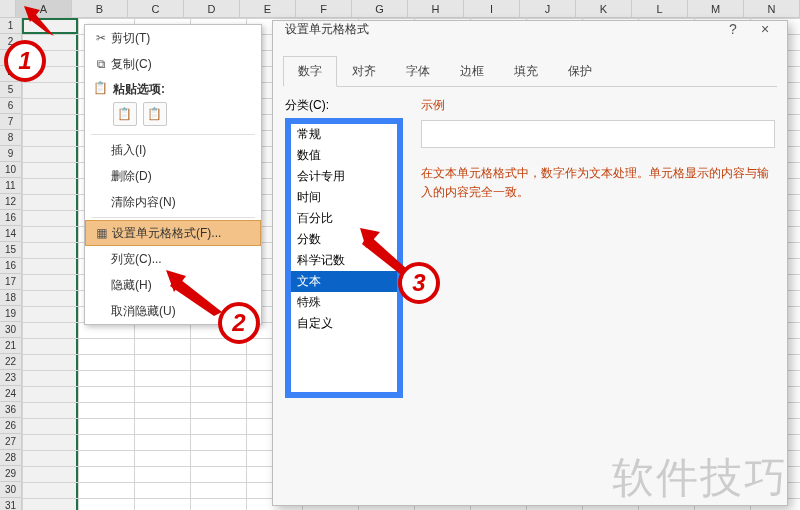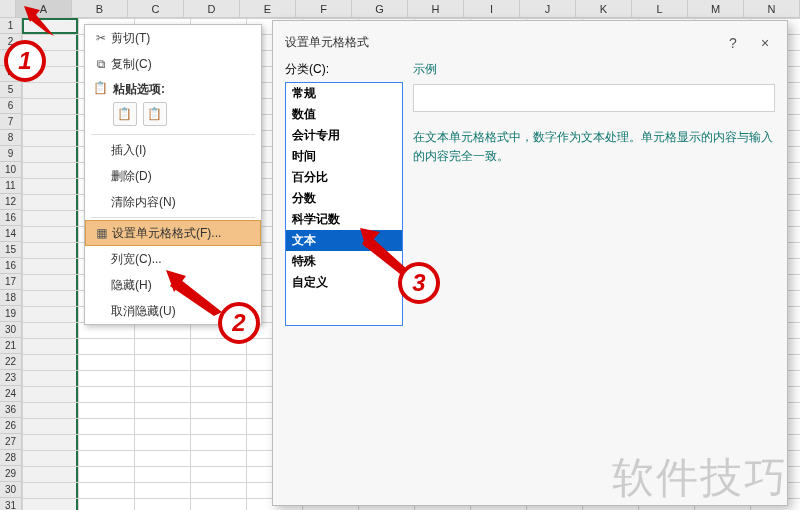--- a/index.html
+++ b/index.html
@@ -27,33 +27,33 @@
 .ctx-item .ico { width: 20px; display: flex; justify-content: center; color: #555; }
 .ctx-item .lbl { flex: 1; }
 .ctx-sep { height: 1px; background: #e0e0e0; margin: 2px 6px; }
 .ctx-header { padding: 4px 8px 2px 28px; font-size: 12px; color: #333; font-weight: 600; }
 .paste-icons { display: flex; gap: 6px; padding: 2px 8px 6px 28px; }
 .paste-ico { width: 24px; height: 24px; border: 1px solid #c9c9c9; border-radius: 2px; display: flex; align-items: center; justify-content: center; background: #fafafa; }
 .disabled { color: #aaa; }
 
 
 .dlg { position: absolute; left: 272px; top: 20px; width: 516px; height: 486px; background: #f7f7f7; border: 1px solid #bcbcbc; box-shadow: 4px 4px 10px rgba(0,0,0,0.25); }
-.dlg-title { display: flex; align-items: flex-end; height: 30px; padding: 0 6px 0 12px; font-size: 12px; color: #333; }
+.dlg-title { display: flex; align-items: flex-start; height: 30px; padding: 0 6px 0 12px; font-size: 12px; color: #333; }
 .dlg-title .t { flex: 1; }
 .dlg-title .btn { width: 32px; text-align: center; font-size: 14px; color: #555; }
 .tabs { display: flex; gap: 0; margin: 4px 10px 0; border-bottom: 1px solid #d0d0d0; font-size: 12px; }
 .tab { padding: 6px 14px; color: #444; border: 1px solid transparent; border-bottom: none; position: relative; top: 1px; }
 .tab.active { background: #f7f7f7; border-color: #d0d0d0; border-bottom: 1px solid #f7f7f7; }
-.dlg-body { display: flex; padding: 10px 12px; gap: 10px; }
+.dlg-body { display: flex; padding: 10px 12px; gap: 18px; }
 .cat-col { width: 118px; }
 .cat-lbl { font-size: 12px; margin-bottom: 4px; }
-.cat-list { height: 244px; border: 1px solid #3b82f6; background: #fff; overflow-y: auto; font-size: 12px; font-weight: bold; }
+.cat-list { height: 280px; border: 6px solid #3b82f6; background: #fff; overflow-y: auto; font-size: 12px; }
 .cat-list div { padding: 2px 6px; }
 .cat-list .sel { background: #0a64c8; color: #fff; }
-.sample-col { flex: 1; font-size: 12px; color: #0f766e; }
+.sample-col { flex: 1; font-size: 12px; color: #c2410c; }
 .sample-lbl { margin-bottom: 6px; }
 .sample-box { height: 28px; border: 1px solid #d0d0d0; background: #fff; margin-bottom: 14px; }
 .desc { line-height: 1.6; margin-top: 16px; }
 
 
 .callout { position: absolute; width: 42px; height: 42px; border: 4px solid #d90000; border-radius: 50%; background: #fff; display: flex; align-items: center; justify-content: center; font-size: 24px; font-weight: bold; font-style: italic; color: #d90000; font-family: "Times New Roman", serif; z-index: 50; }
 .arrow { position: absolute; z-index: 49; }
 
 
 .wm { position: absolute; right: 12px; bottom: 4px; font-size: 42px; color: #ccc; font-weight: 300; letter-spacing: 2px; pointer-events: none; }
@@ -215,20 +215,28 @@
     <span class="lbl">取消隐藏(U)</span>
   </div>
 </div>
 
 <div class="dlg">
   <div class="dlg-title">
     <span class="t">设置单元格格式</span>
     <span class="btn">?</span>
     <span class="btn">×</span>
   </div>
+  <div class="tabs" id="tabs">
+      <div class="tab active">数字</div>
+      <div class="tab">对齐</div>
+      <div class="tab">字体</div>
+      <div class="tab">边框</div>
+      <div class="tab">填充</div>
+      <div class="tab">保护</div>
+    </div>
   <div class="dlg-body">
     <div class="cat-col">
       <div class="cat-lbl">分类(C):</div>
       <div class="cat-list" id="catlist">
           <div>常规</div>
           <div>数值</div>
           <div>会计专用</div>
           <div>时间</div>
           <div>百分比</div>
           <div>分数</div>

